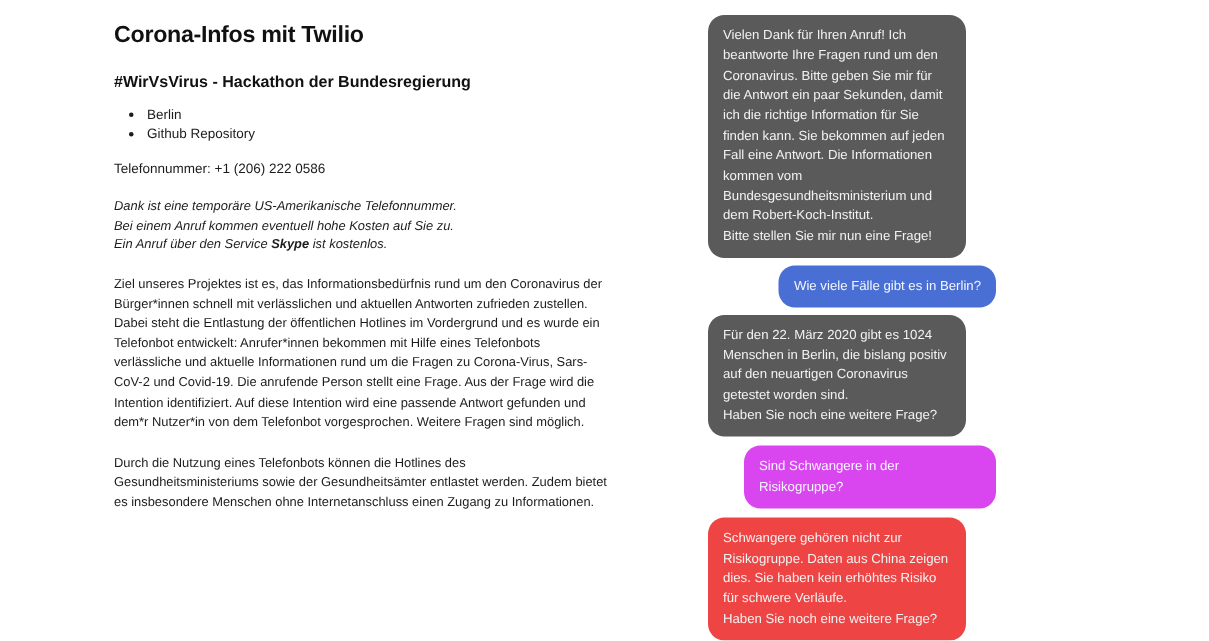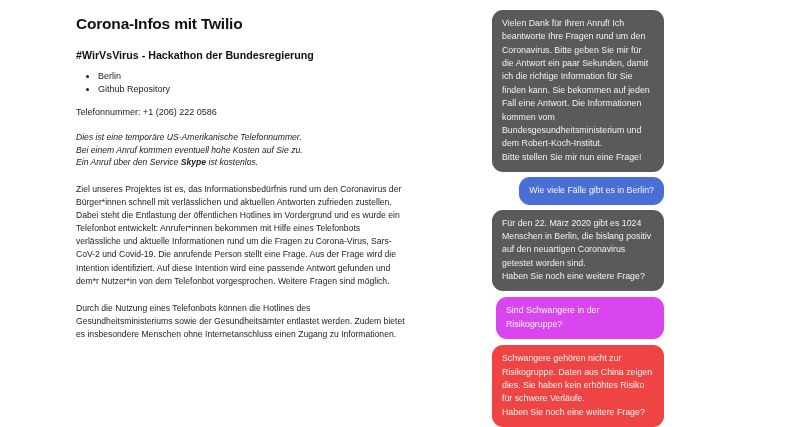--- a/index.html
+++ b/index.html
@@ -83,21 +83,21 @@
   
   .chat {
     position: relative;
     flex: 1;
     padding: 10px 12px 0 12px;
     box-sizing: border-box;
     display: flex;
     flex-direction: column;
   }
   .bubble-row { display: flex; }
-  .bubble-row.bot   { justify-content: flex-end; }
+  .bubble-row.bot   { justify-content: flex-start; }
   .bubble-row.user  { justify-content: flex-end; }
 
   .bubble {
     border-radius: 11px;
     padding: 7px 10px 8px 10px;
     font-size: 8.8px;
     line-height: 1.52;
     max-width: 172px;
     box-sizing: border-box;
     white-space: pre-line;
@@ -131,21 +131,21 @@
         <a href="#">Berlin</a>
       </li>
       <li>
         <a href="#">Github Repository</a>
       </li>
     </ul>
 
     <p class="phone-line">Telefonnummer: +1 (206) 222 0586</p>
 
     <p class="note">
-      <span>Dies ist eine temporäre US-Amerikanische Telefonnummer.</span><br>
+      <span>Dank ist eine temporäre US-Amerikanische Telefonnummer.</span><br>
       <span>Bei einem Anruf kommen eventuell hohe Kosten auf Sie zu.</span><br>
       <span>Ein Anruf über den Service </span><b>Skype</b><span> ist kostenlos.</span>
     </p>
 
     <p class="para">Ziel unseres Projektes ist es, das Informationsbedürfnis rund um den Coronavirus der Bürger*innen schnell mit verlässlichen und aktuellen Antworten zufrieden zustellen. Dabei steht die Entlastung der öffentlichen Hotlines im Vordergrund und es wurde ein Telefonbot entwickelt: Anrufer*innen bekommen mit Hilfe eines Telefonbots verlässliche und aktuelle Informationen rund um die Fragen zu Corona-Virus, Sars-CoV-2 und Covid-19. Die anrufende Person stellt eine Frage. Aus der Frage wird die Intention identifiziert. Auf diese Intention wird eine passende Antwort gefunden und dem*r Nutzer*in von dem Telefonbot vorgesprochen. Weitere Fragen sind möglich.</p>
 
     <p class="para">Durch die Nutzung eines Telefonbots können die Hotlines des Gesundheitsministeriums sowie der Gesundheitsämter entlastet werden. Zudem bietet es insbesondere Menschen ohne Internetanschluss einen Zugang zu Informationen.</p>
   </div>
 
   <div class="chat">

